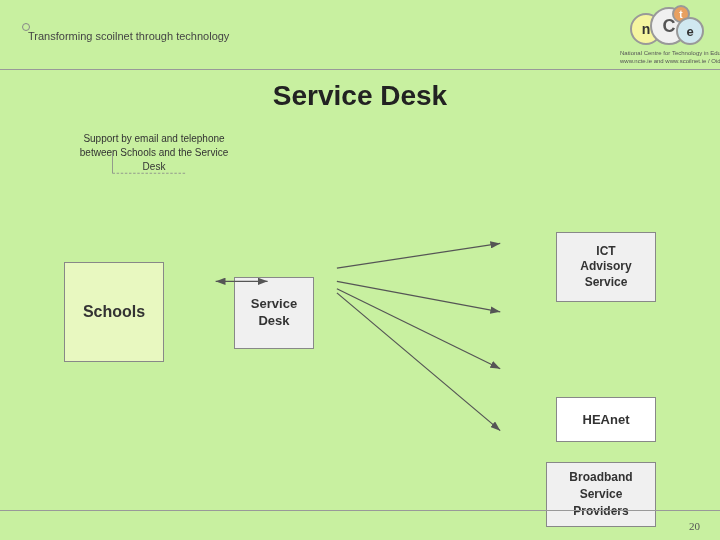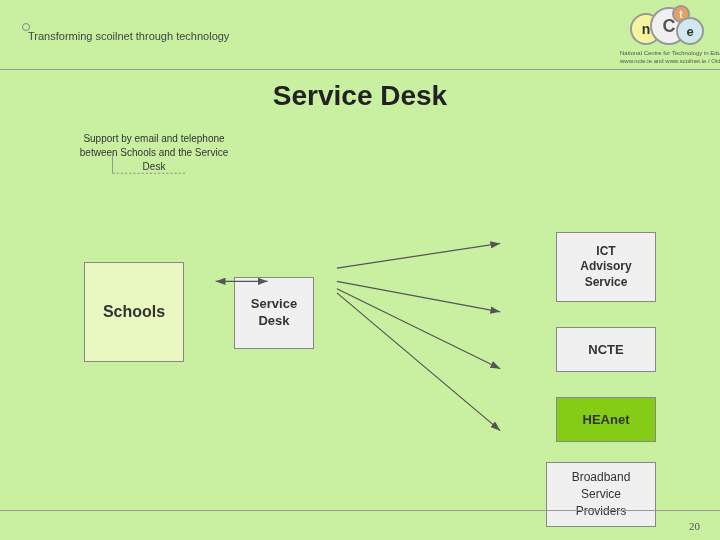--- a/index.html
+++ b/index.html
@@ -168,21 +168,20 @@
       width: 100px;
       height: 100px;
       background: #e8f8c0;
       border: 1.5px solid #888;
       display: flex;
       align-items: center;
       justify-content: center;
       font-size: 16px;
       font-weight: bold;
       color: #333;
-      margin-left: 20px;
     }
 
     
     .service-desk-box {
       position: absolute;
       top: 145px;
       left: 220px;
       width: 80px;
       height: 72px;
       background: #f0f0f0;
@@ -231,21 +230,21 @@
       font-weight: bold;
       color: #333;
     }
 
     .heanet-box {
       position: absolute;
       top: 265px;
       right: 50px;
       width: 100px;
       height: 45px;
-      background: #84cc16;
+      background: #ffffff;
       border: 1.5px solid #888;
       display: flex;
       align-items: center;
       justify-content: center;
       font-size: 13px;
       font-weight: bold;
       color: #333;
     }
 
     .broadband-box {
@@ -254,21 +253,21 @@
       right: 50px;
       width: 110px;
       height: 65px;
       background: #f0f0f0;
       border: 1.5px solid #888;
       display: flex;
       align-items: center;
       justify-content: center;
       text-align: center;
       font-size: 12px;
-      font-weight: normal;
+      font-weight: bold;
       color: #333;
       line-height: 1.4;
     }
 
     
     .arrows-svg {
       position: absolute;
       top: 0;
       left: 0;
       width: 100%;
@@ -340,21 +339,20 @@
       <span>Service
 Desk</span>
     </div>
 
     <div class="ict-box">
       <span style="white-space:pre-line;">ICT
 Advisory
 Service</span>
     </div>
 
-    <div class="ncte-box">NCTE</div>
 
     <div class="heanet-box">HEAnet</div>
 
     <div class="broadband-box">
       <span style="white-space:pre-line;">Broadband
 Service
 Providers</span>
     </div>
 
     <svg class="arrows-svg" viewBox="0 0 660 400">

